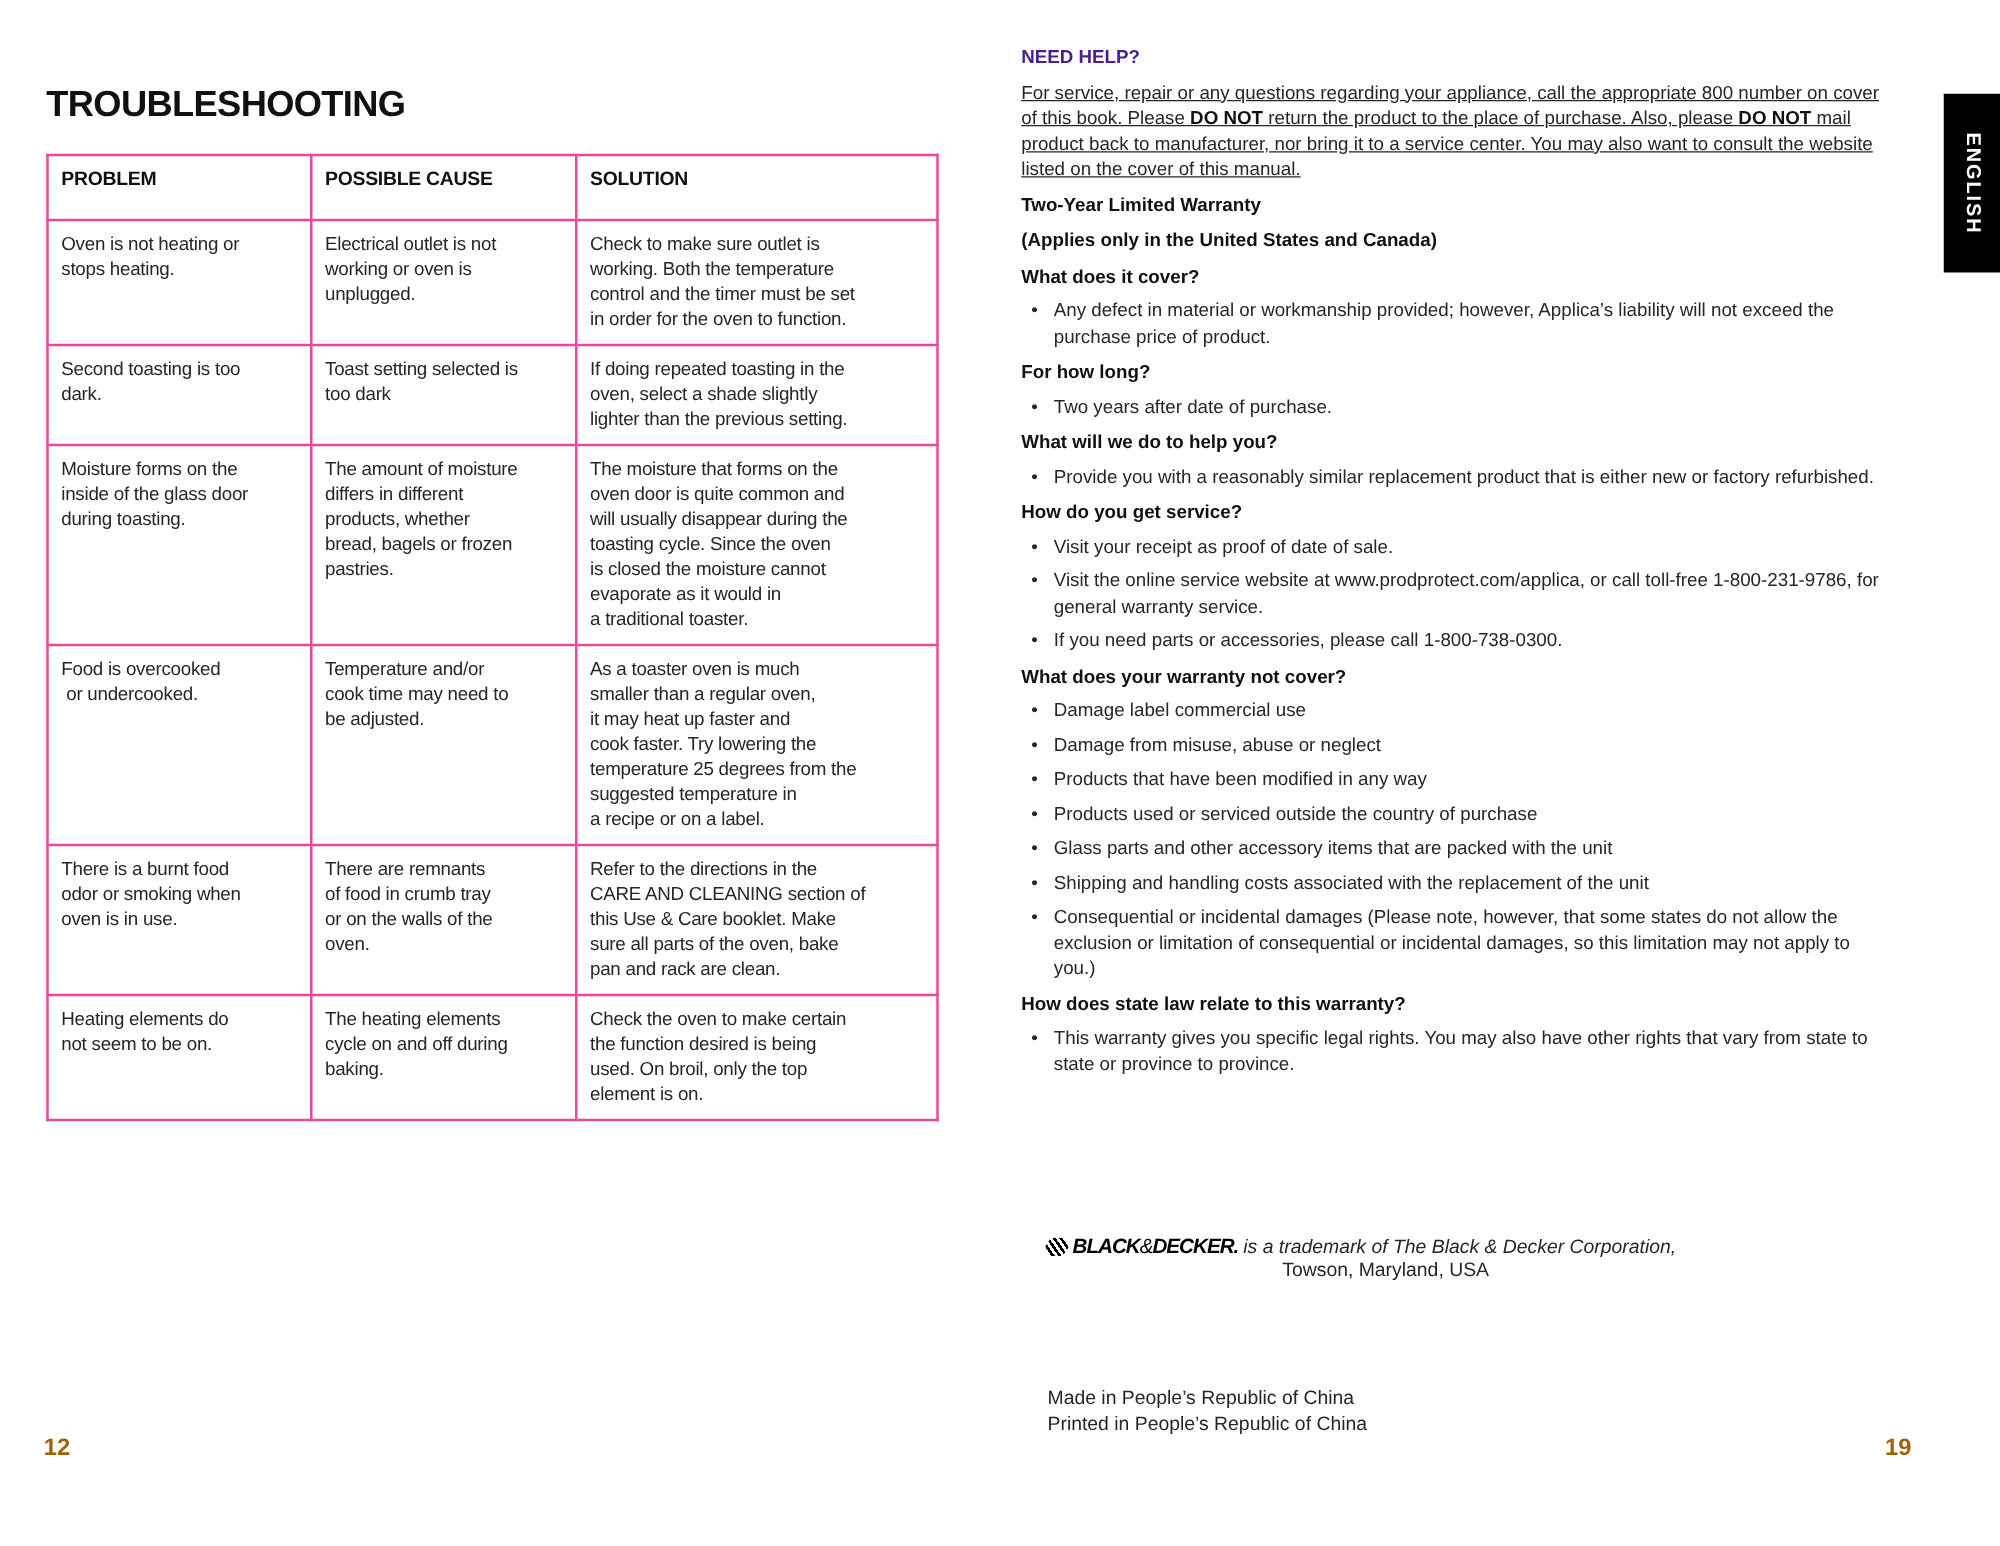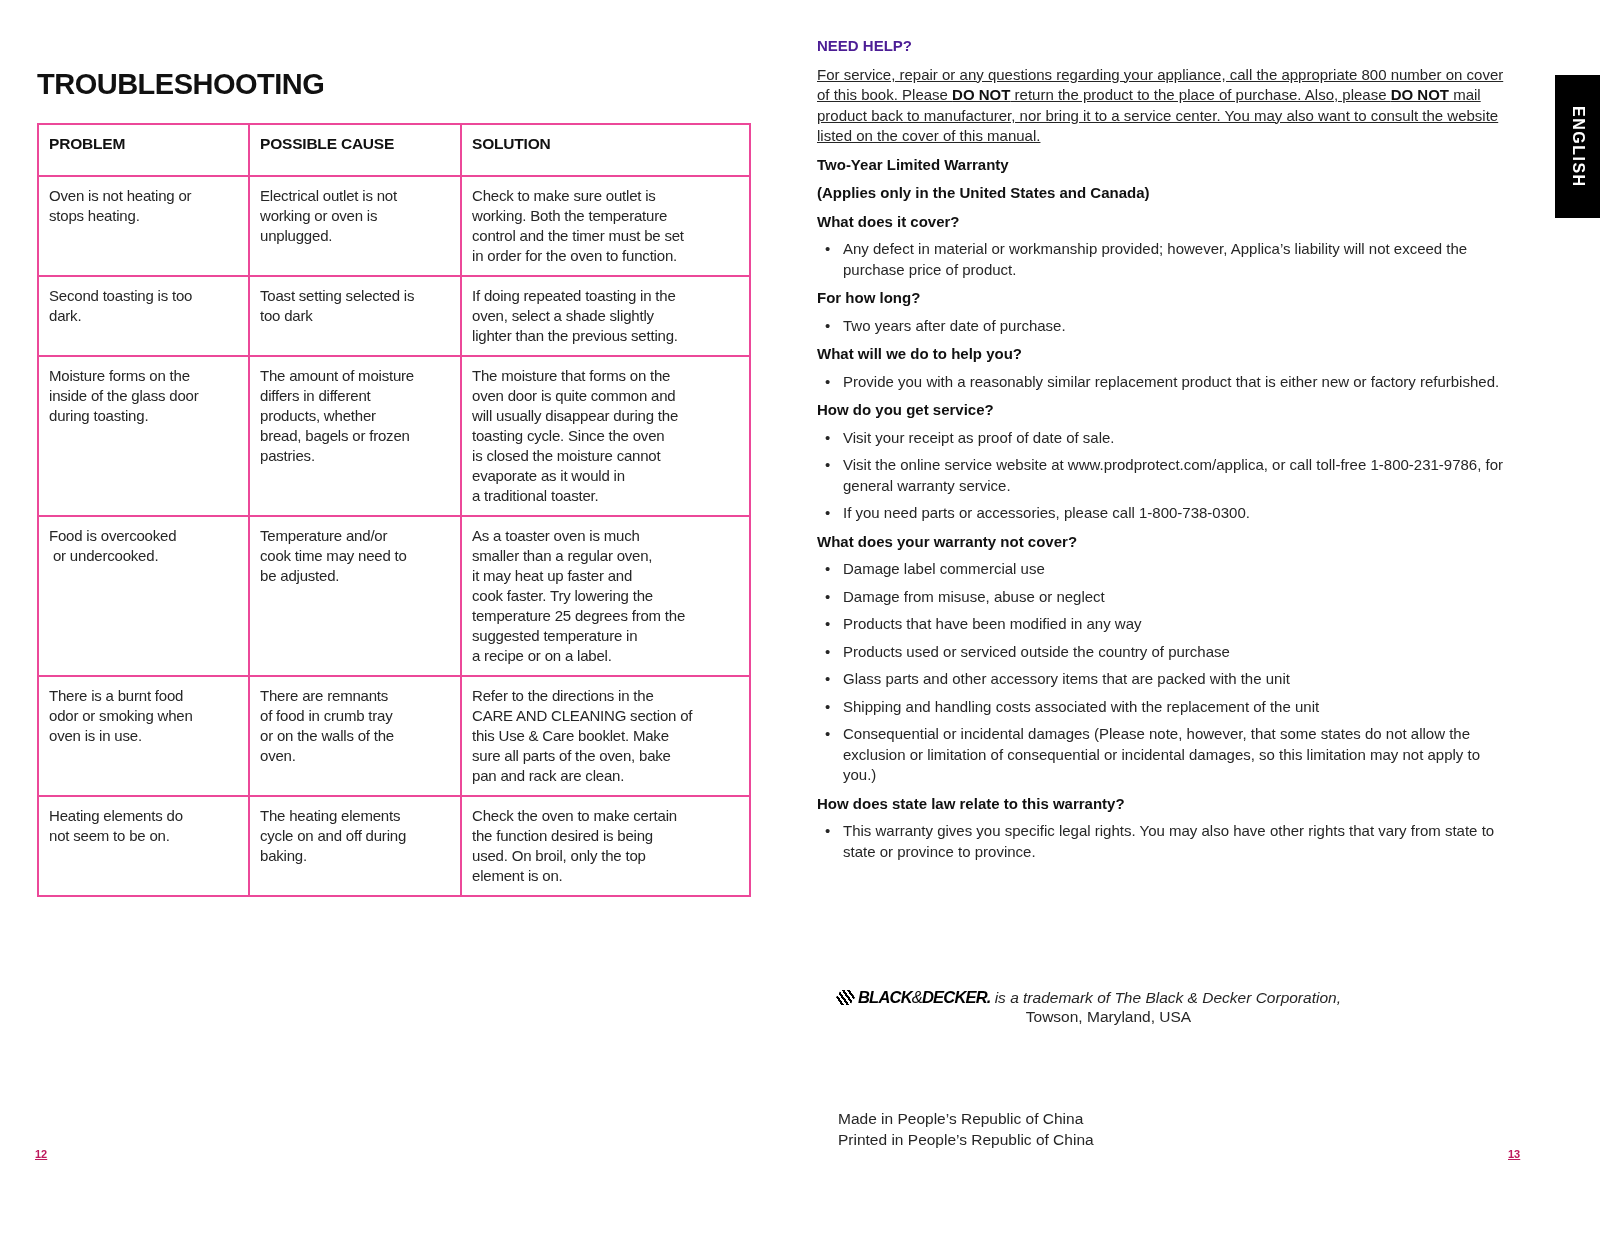--- a/index.html
+++ b/index.html
@@ -32,21 +32,21 @@
     padding: 9px 10px;
     font-size: 15px; line-height: 20px;
     letter-spacing: -0.2px;
   }
   .ts-table th {
     font-size: 15.5px; font-weight: 700; height: 52px; color: #111;
   }
   .ts-table td { white-space: pre-line; color: #262626; }
 
   .page-number {
-    position: absolute; font-size: 11px; font-weight: 700; color: #be185d; text-decoration: underline;
+    position: absolute; font-size: 19px; font-weight: 700; color: #a16207;
   }
   #page-num-left  { left: 35px;  top: 1148px; }
   #page-num-right { left: 1508px; top: 1148px; }
 
   
   .right-page { left: 817px; top: 36px; width: 688px; font-size: 15px; line-height: 20.5px; }
   .rp-heading { font-weight: 700; font-size: 15px; color: #4c1d95; margin-bottom: 8px; }
   .rp-paragraph { margin-bottom: 8px; color: #262626; text-decoration: underline; }
   .rp-paragraph .b { font-weight: 700; color: #111; }
   .warranty-title, .warranty-subtitle {
@@ -270,13 +270,13 @@
     <span> is a trademark of The Black &amp; Decker Corporation,</span>
   </div>
   <div class="tm-line2">Towson, Maryland, USA</div>
 </div>
 
 <div class="made-block">
   <div>Made in People’s Republic of China</div>
   <div>Printed in People’s Republic of China</div>
 </div>
 
-<div class="page-number" id="page-num-right">13</div>
+<div class="page-number" id="page-num-right">19</div>
 
 </body></html>

